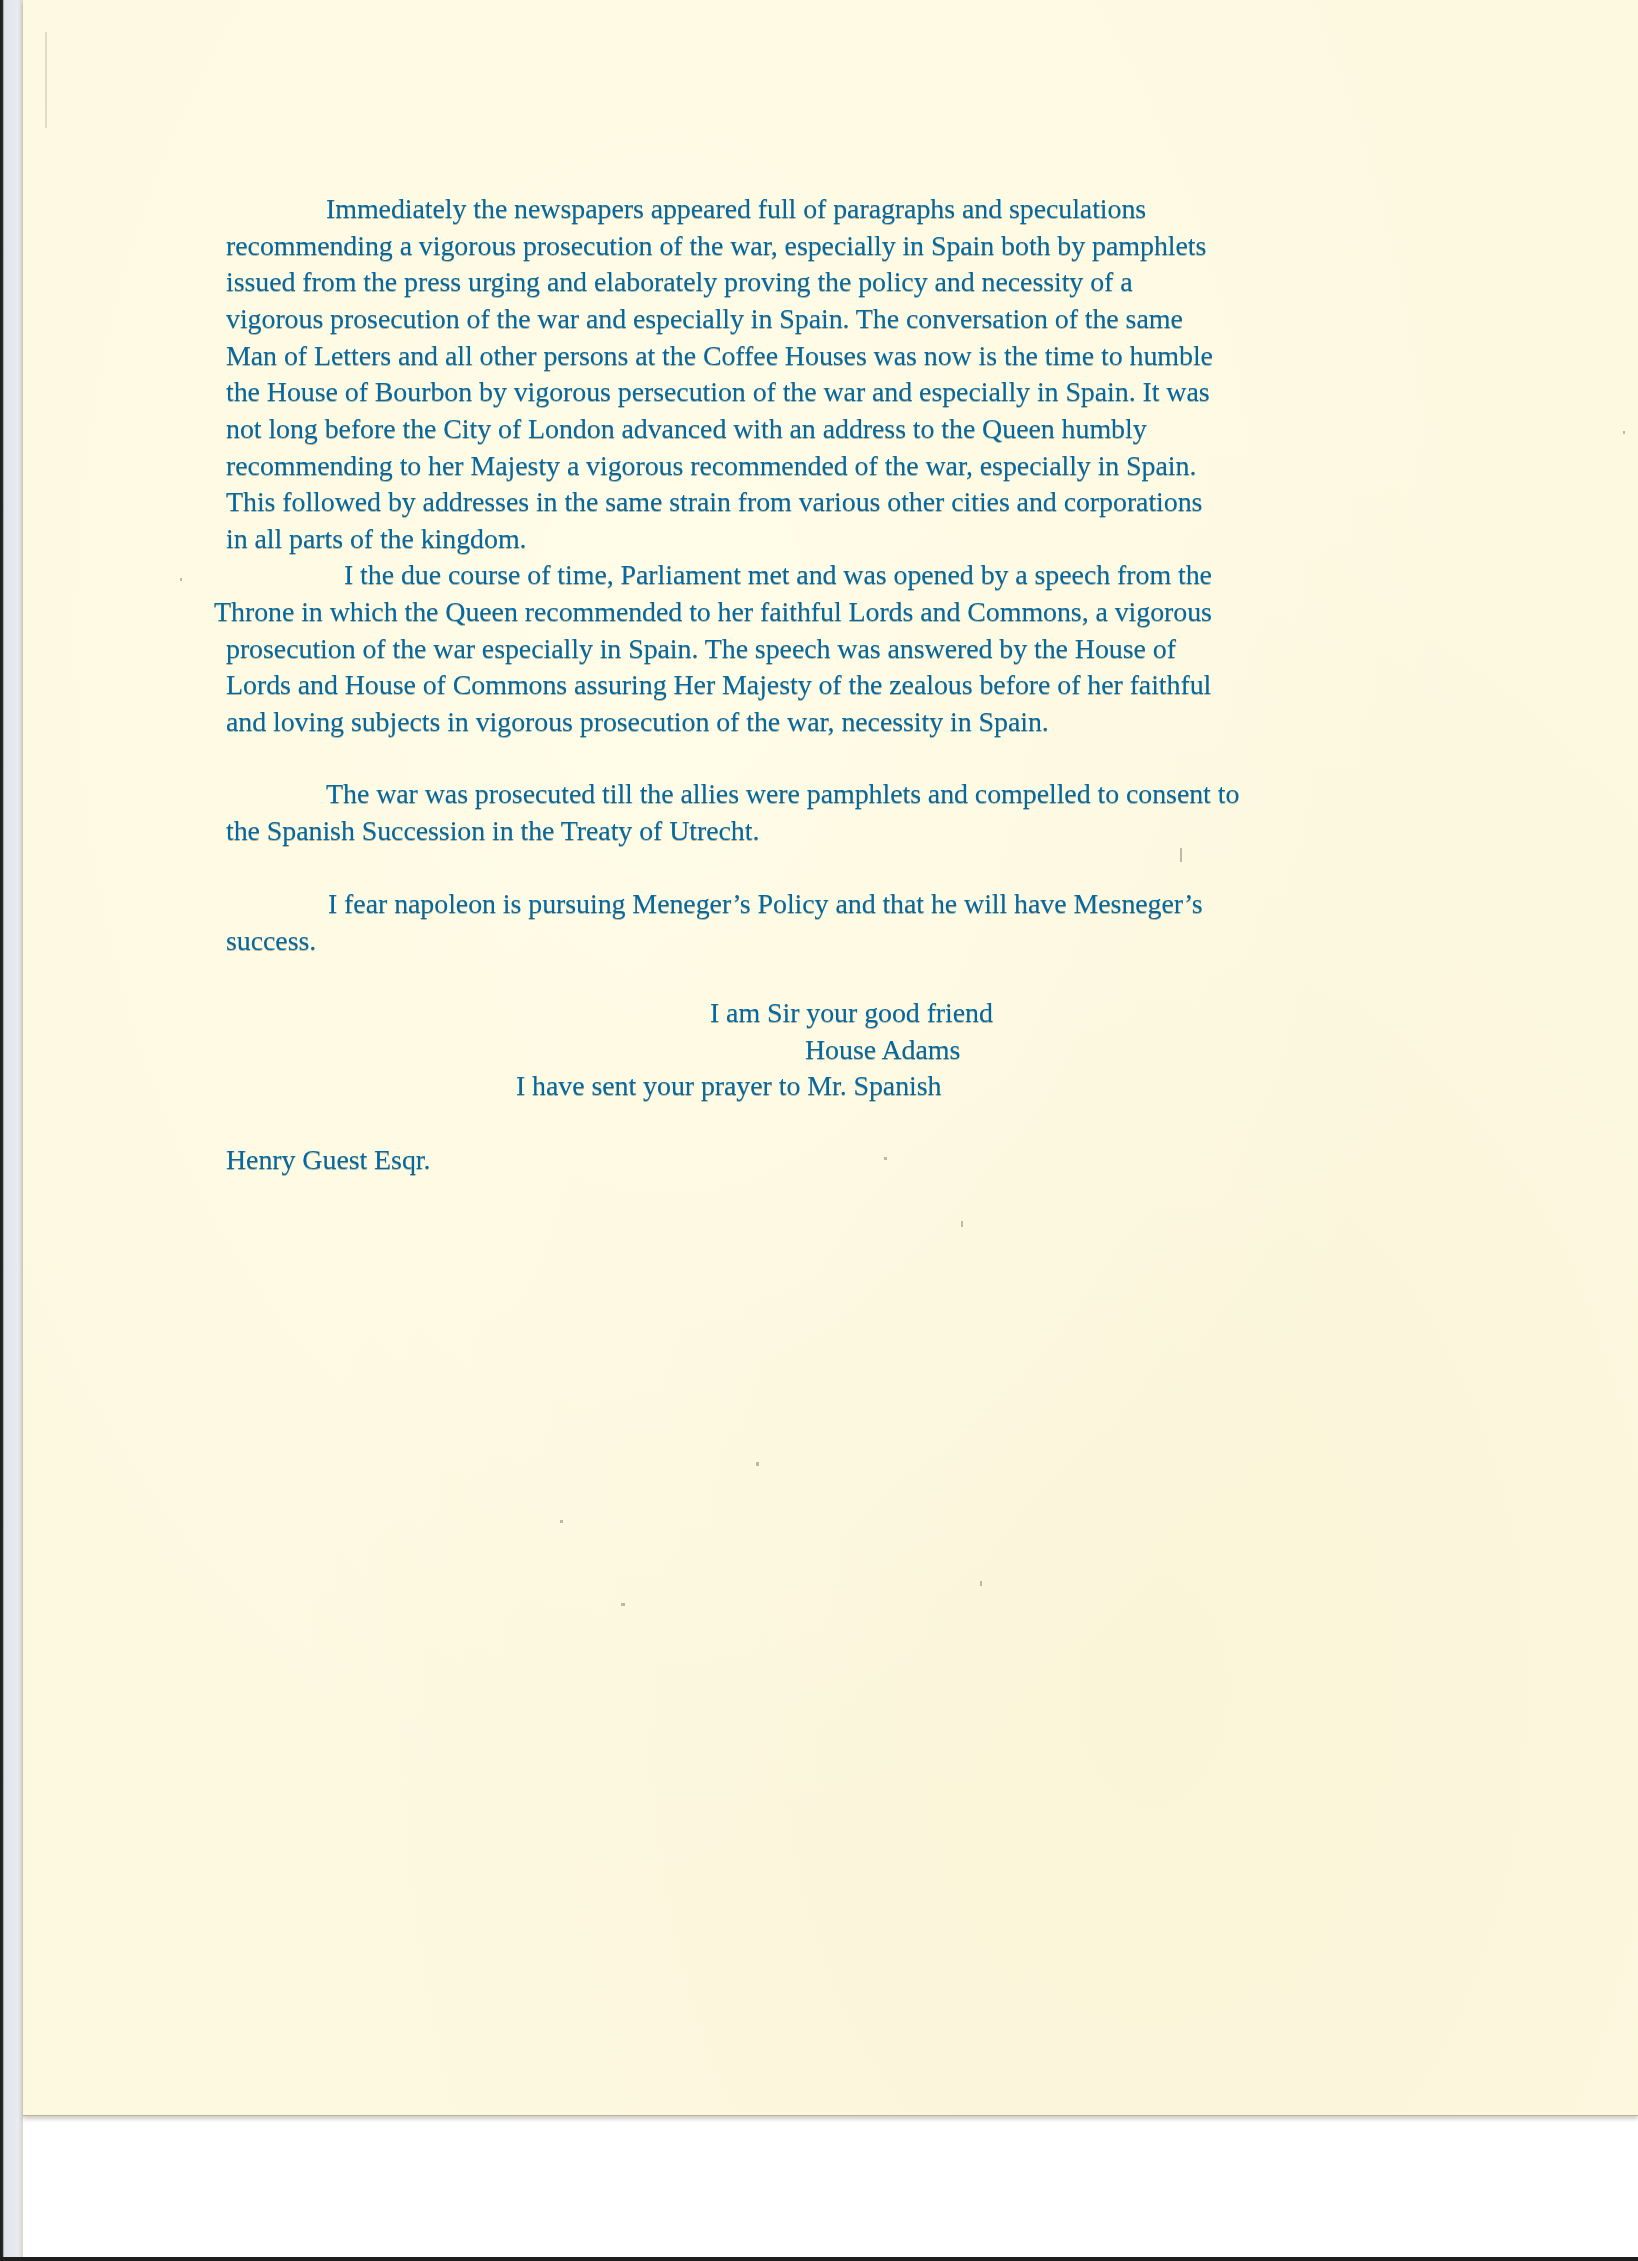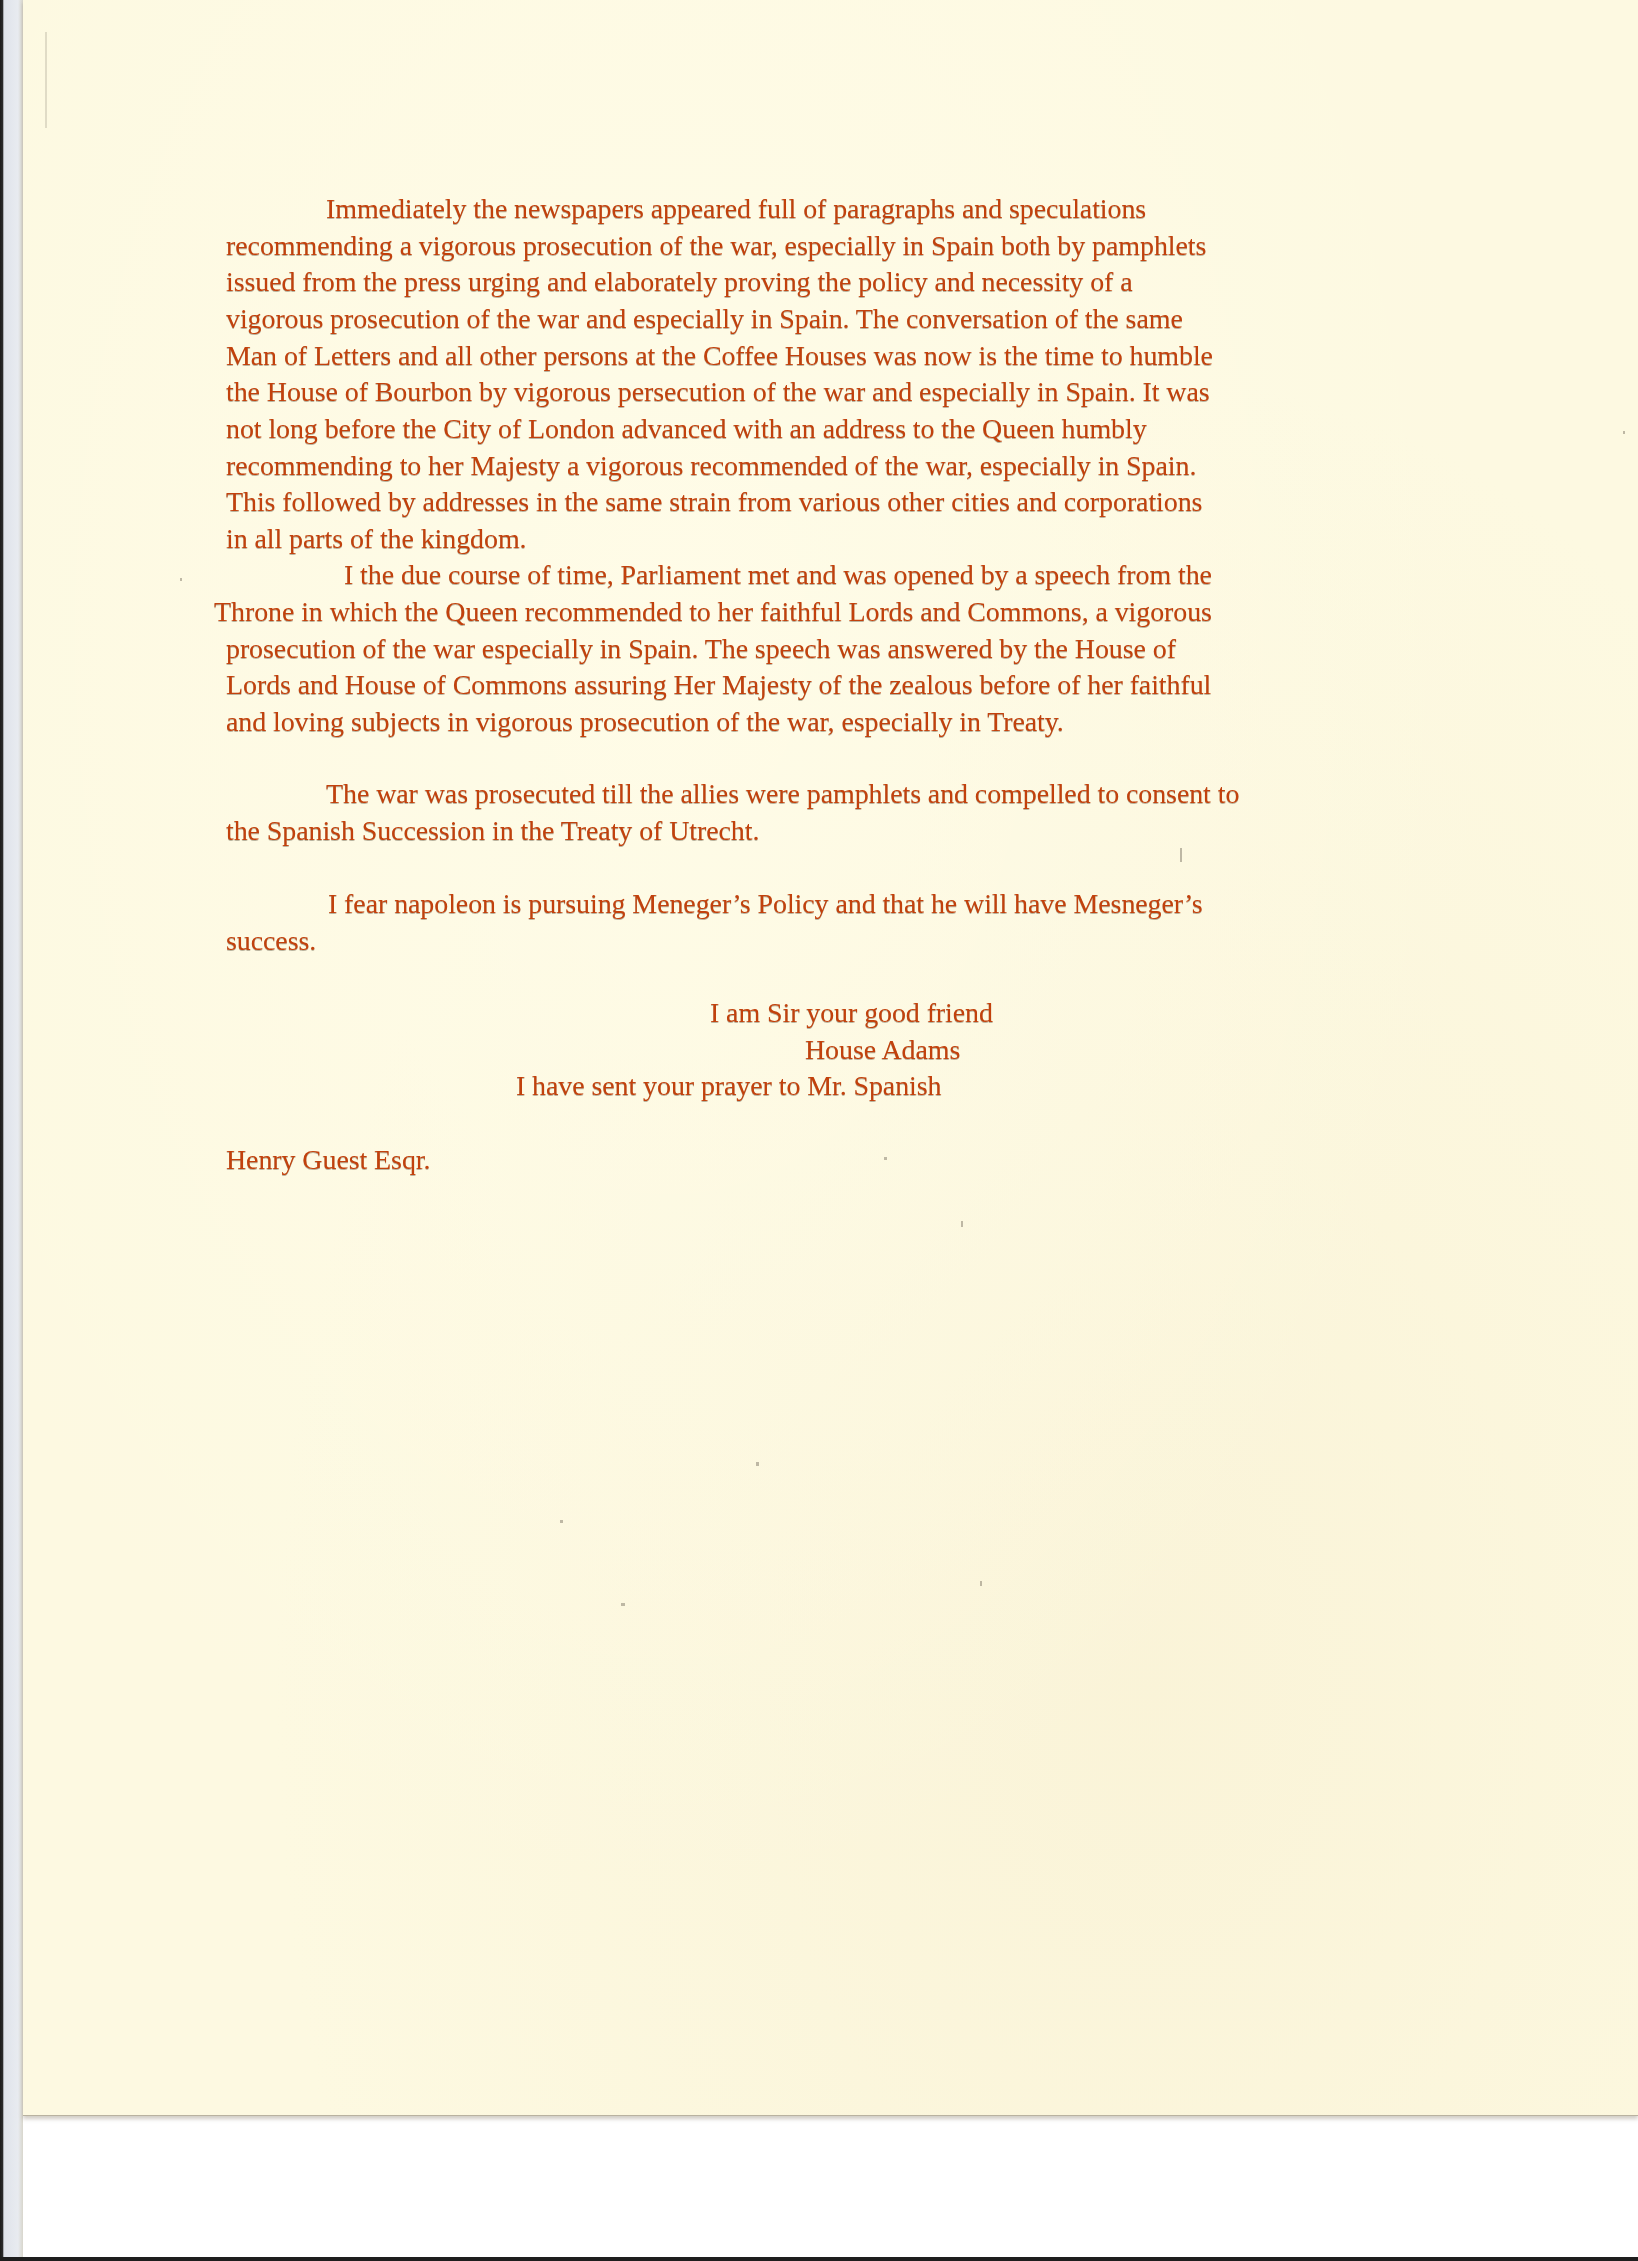--- a/index.html
+++ b/index.html
@@ -24,21 +24,21 @@
   .bottom-bar {
     position: absolute; left: 0; bottom: 0; width: 1639px; height: 4.5px;
     background: #1e1e1e;
   }
   .speck { position: absolute; background: #8a8373; opacity: .55; }
 
   .line {
     position: absolute;
     font-size: 28px;
     line-height: 37px;
-    color: #c2410c;
+    color: #0369a1;
     white-space: nowrap;
     letter-spacing: -0.1px;
     text-shadow: 0 0.6px 0.6px rgba(60,50,30,0.35);
   }
 </style>
 </head>
 <body>
 
 <div class="left-strip"></div>
 
@@ -67,21 +67,21 @@
   <div class="line" style="left:226px;top:447px">recommending to her Majesty a vigorous recommended of the war, especially in Spain.</div>
   <div class="line" style="left:226px;top:483px">This followed by addresses in the same strain from various other cities and corporations</div>
   <div class="line" style="left:226px;top:520px">in all parts of the kingdom.</div>
 </div>
 
 <div>
   <div class="line" style="left:344px;top:556px">I the due course of time, Parliament met and was opened by a speech from the</div>
   <div class="line" style="left:214px;top:593px">Throne in which the Queen recommended to her faithful Lords and Commons, a vigorous</div>
   <div class="line" style="left:226px;top:630px">prosecution of the war especially in Spain. The speech was answered by the House of</div>
   <div class="line" style="left:226px;top:666px">Lords and House of Commons assuring Her Majesty of the zealous before of her faithful</div>
-  <div class="line" style="left:226px;top:703px">and loving subjects in vigorous prosecution of the war, especially in Treaty.</div>
+  <div class="line" style="left:226px;top:703px">and loving subjects in vigorous prosecution of the war, necessity in Spain.</div>
 </div>
 
 <div>
   <div class="line" style="left:326px;top:775px">The war was prosecuted till the allies were pamphlets and compelled to consent to</div>
   <div class="line" style="left:226px;top:812px">the Spanish Succession in the Treaty of Utrecht.</div>
 </div>
 
 <div>
   <div class="line" style="left:328px;top:885px">I fear napoleon is pursuing Meneger’s Policy and that he will have Mesneger’s</div>
   <div class="line" style="left:226px;top:922px">success.</div>

